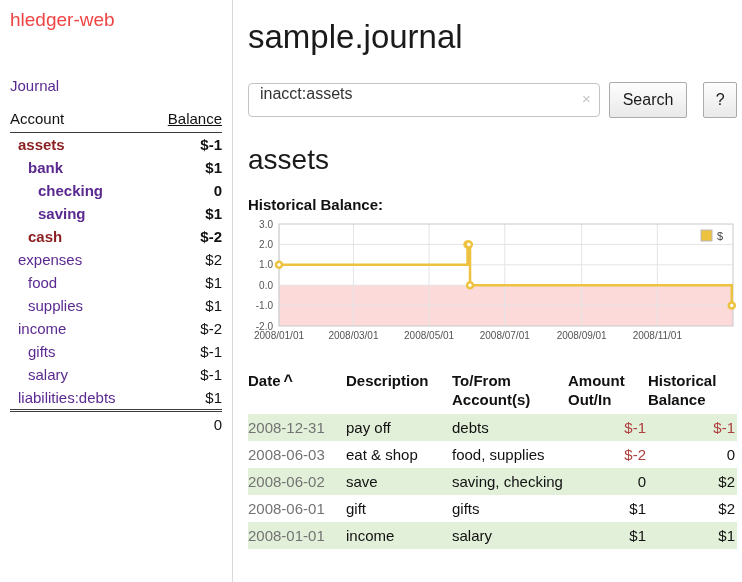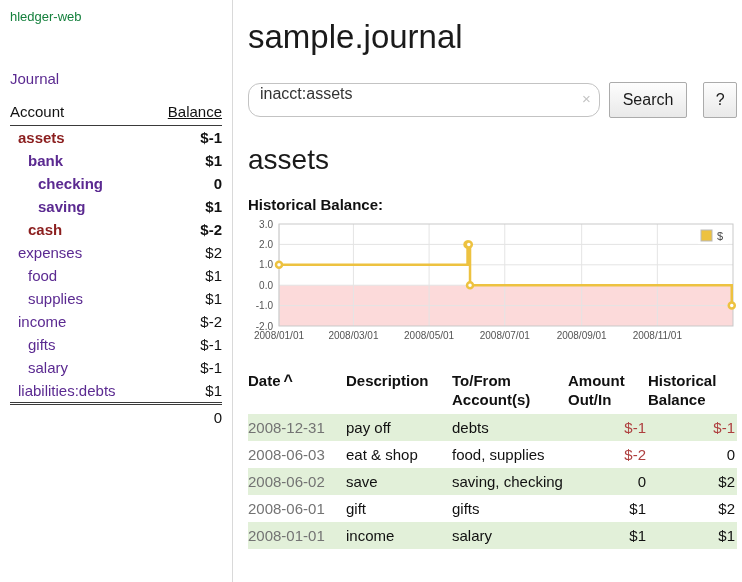--- a/index.html
+++ b/index.html
@@ -8,21 +8,21 @@
     width:742px; height:582px; position:relative; overflow:hidden;
     background:#fff; font-family:"Liberation Sans", sans-serif; color:#111;
   }
   a { text-decoration:none; cursor:pointer; }
 
   
   .sidebar {
     position:absolute; left:0; top:0; width:233px; height:582px;
     border-right:1px solid #d9d9d9; padding:9px 10px 0 10px;
   }
-  .app-title { display:block; color:#15803d; font-size:13px; }
+  .app-title { display:block; color:#ef4444; font-size:19px; }
   .nav-journal { display:block; margin-top:46px; color:#5b2a91; font-size:15px; }
   table.accounts { width:100%; border-collapse:collapse; margin-top:14px; font-size:15px; }
   table.accounts th { font-weight:400; text-align:left; padding:2px 0 5px 0; border-bottom:1px solid #3a3a3a; }
   table.accounts th.bal-h { text-align:right;text-decoration:underline; }
   table.accounts td { padding:2px 0; line-height:19px; }
   td.acct a { color:#5b2a91; }
   td.acct.lvl0 { padding-left:8px; }
   td.acct.lvl1 { padding-left:18px; }
   td.acct.lvl2 { padding-left:28px; }
   td.bal { text-align:right; color:#111; }
@@ -31,21 +31,21 @@
   .neg2 { color:#b05c5c; }
   tr.total-row td { border-top:3px double #3a3a3a; padding-top:3px; font-weight:400; }
 
   
   .main { position:absolute; left:248px; top:16px; width:489px; }
   h1.page-title { margin:2px 0 0 0; font-size:33px; font-weight:400; color:#1a1a1a; letter-spacing:0; }
   .search-row { margin-top:26px; display:flex; align-items:center; }
   .search-box { position:relative; width:356px; }
   .search-box input {
     width:100%; height:34px; font-size:16px; font-family:"Liberation Sans",sans-serif;
-    color:#333; padding:5px 28px 17px 11px; border:1px solid #c3c3c3; border-radius:12px; outline:none;
+    color:#333; padding:5px 28px 17px 11px; border:1px solid #c3c3c3; border-radius:4px; outline:none;
   }
   .clear-x {
     position:absolute; right:9px; top:8px; color:#c4c4c4; font-size:15px; line-height:16px; cursor:pointer;
   }
   .btn {
     height:36px; margin-left:9px; padding:0 13px; font-size:16px; color:#1a1a1a;
     font-family:"Liberation Sans",sans-serif;
     background:linear-gradient(#fdfdfd,#e9e9e9); border:1px solid #ababab; border-radius:2px; cursor:pointer;
   }
   .btn.help { margin-left:16px; width:34px; padding:0; }

